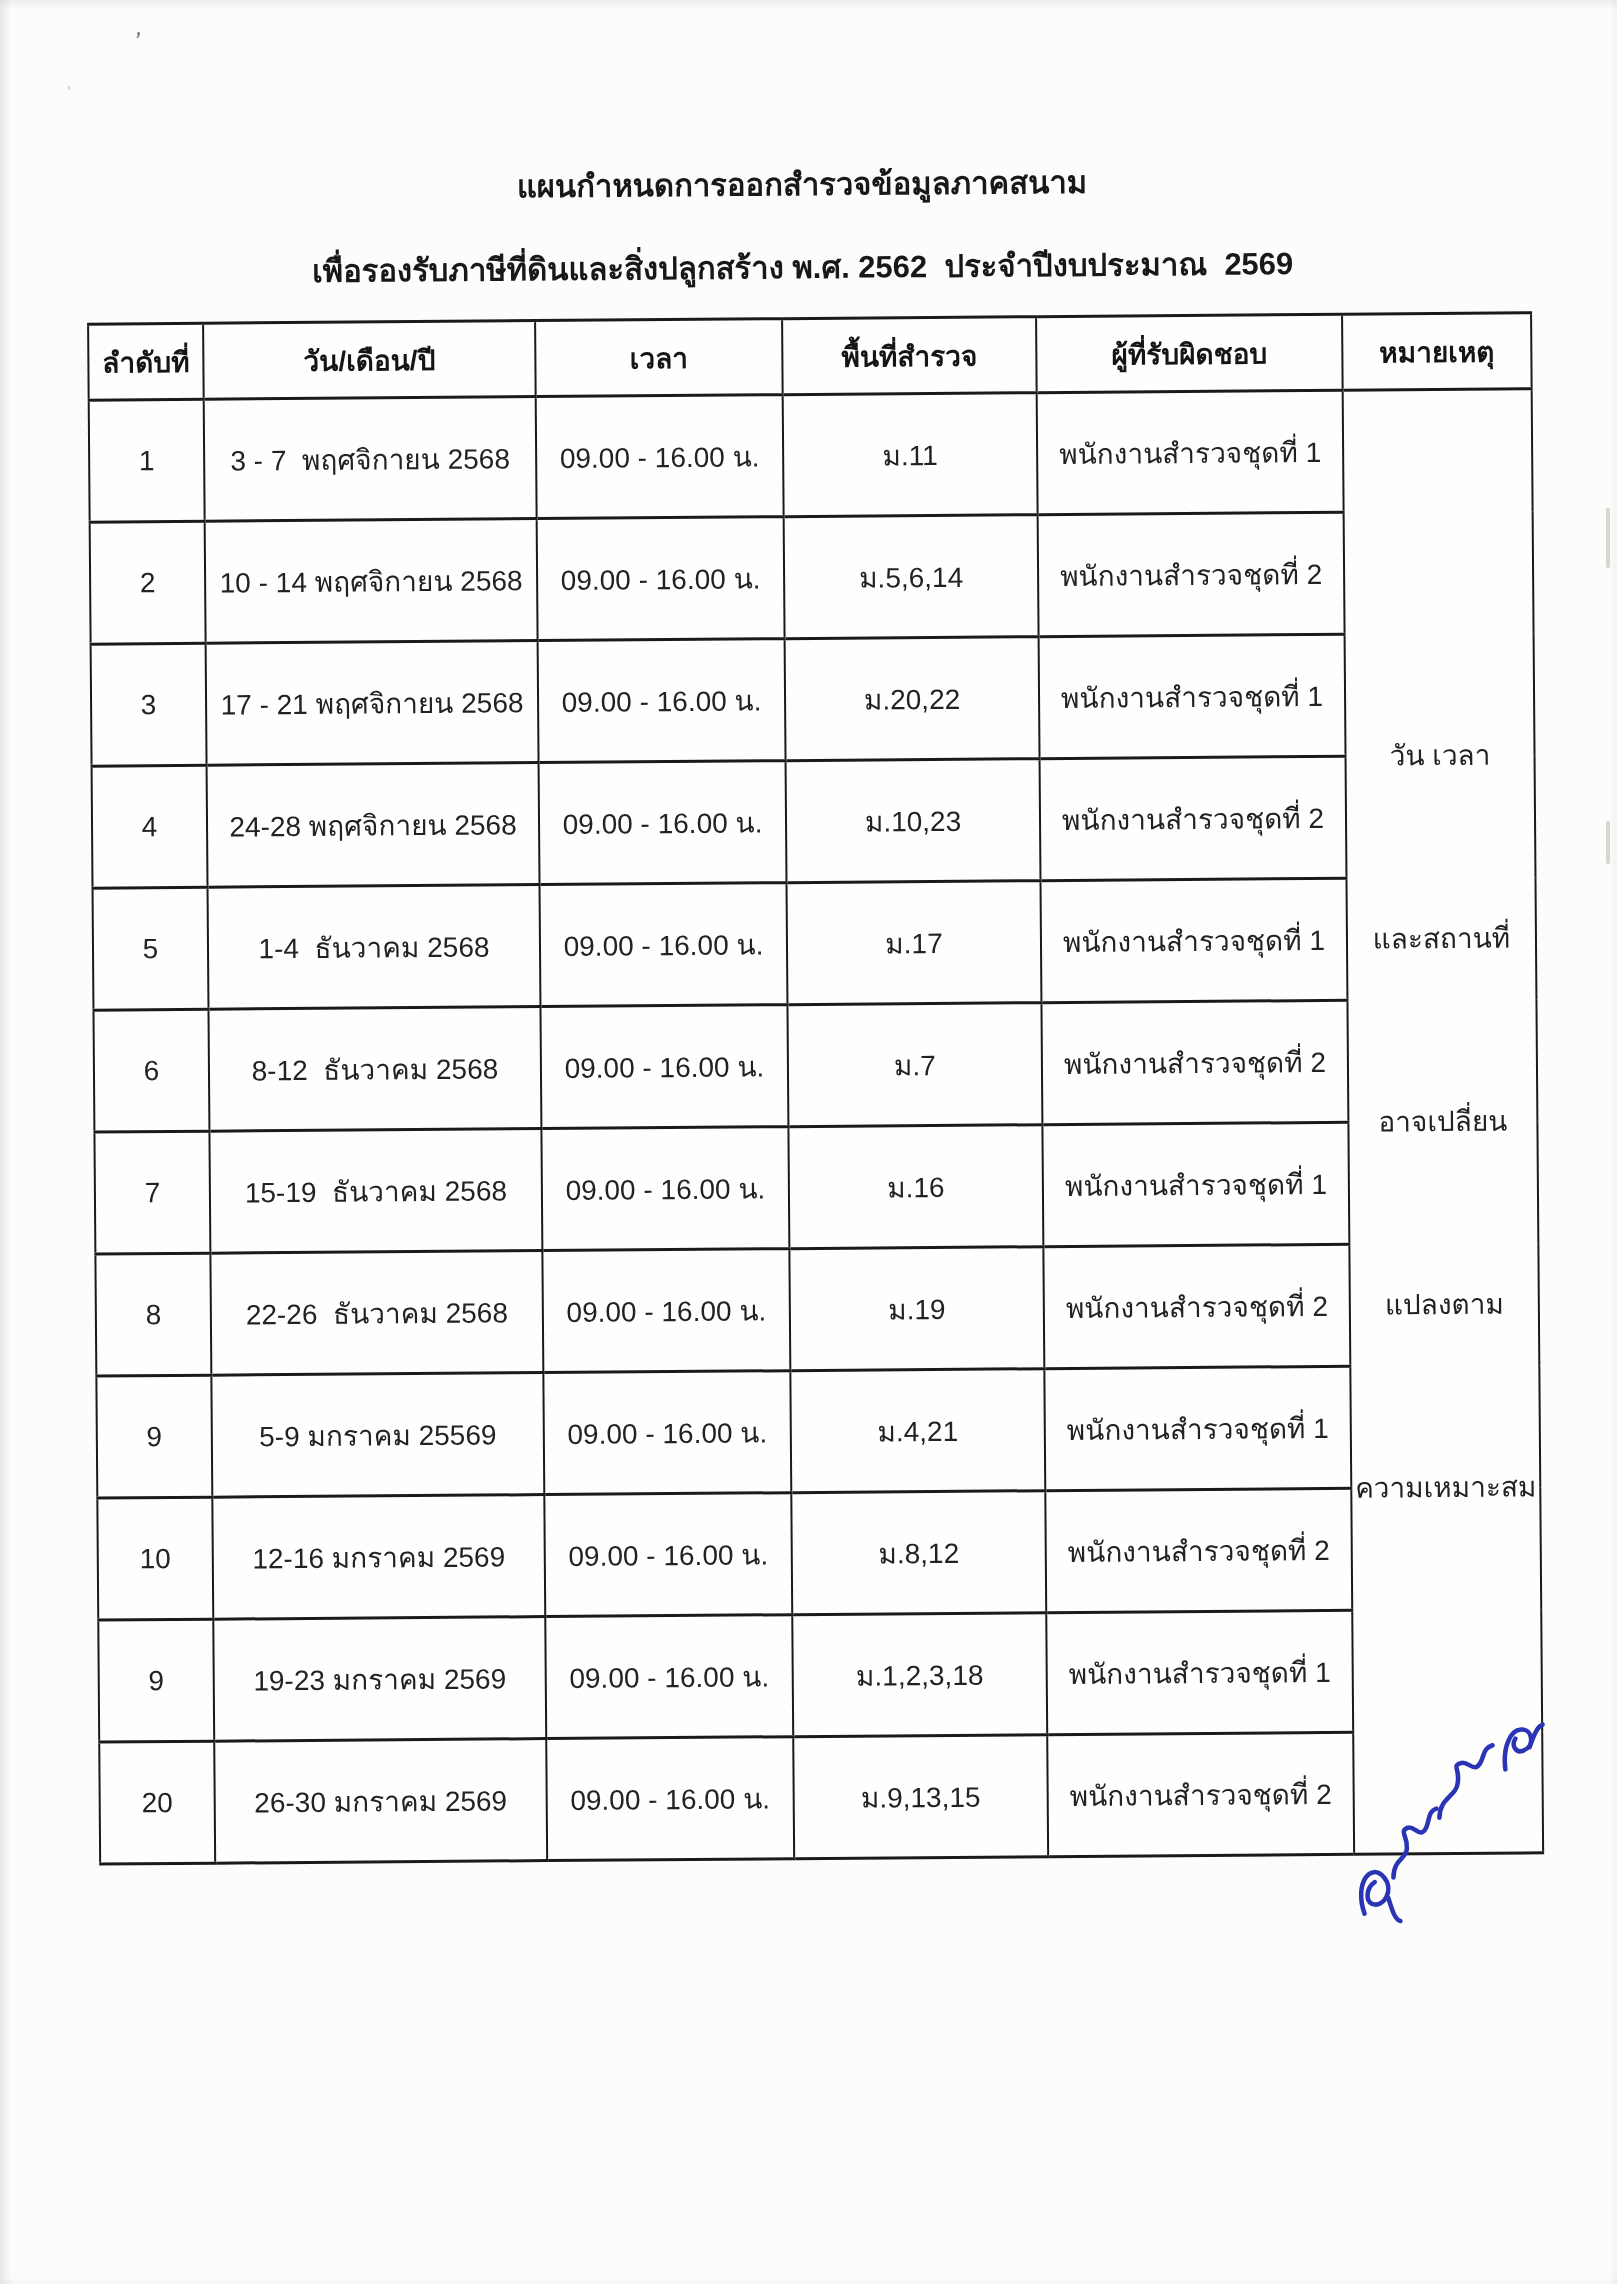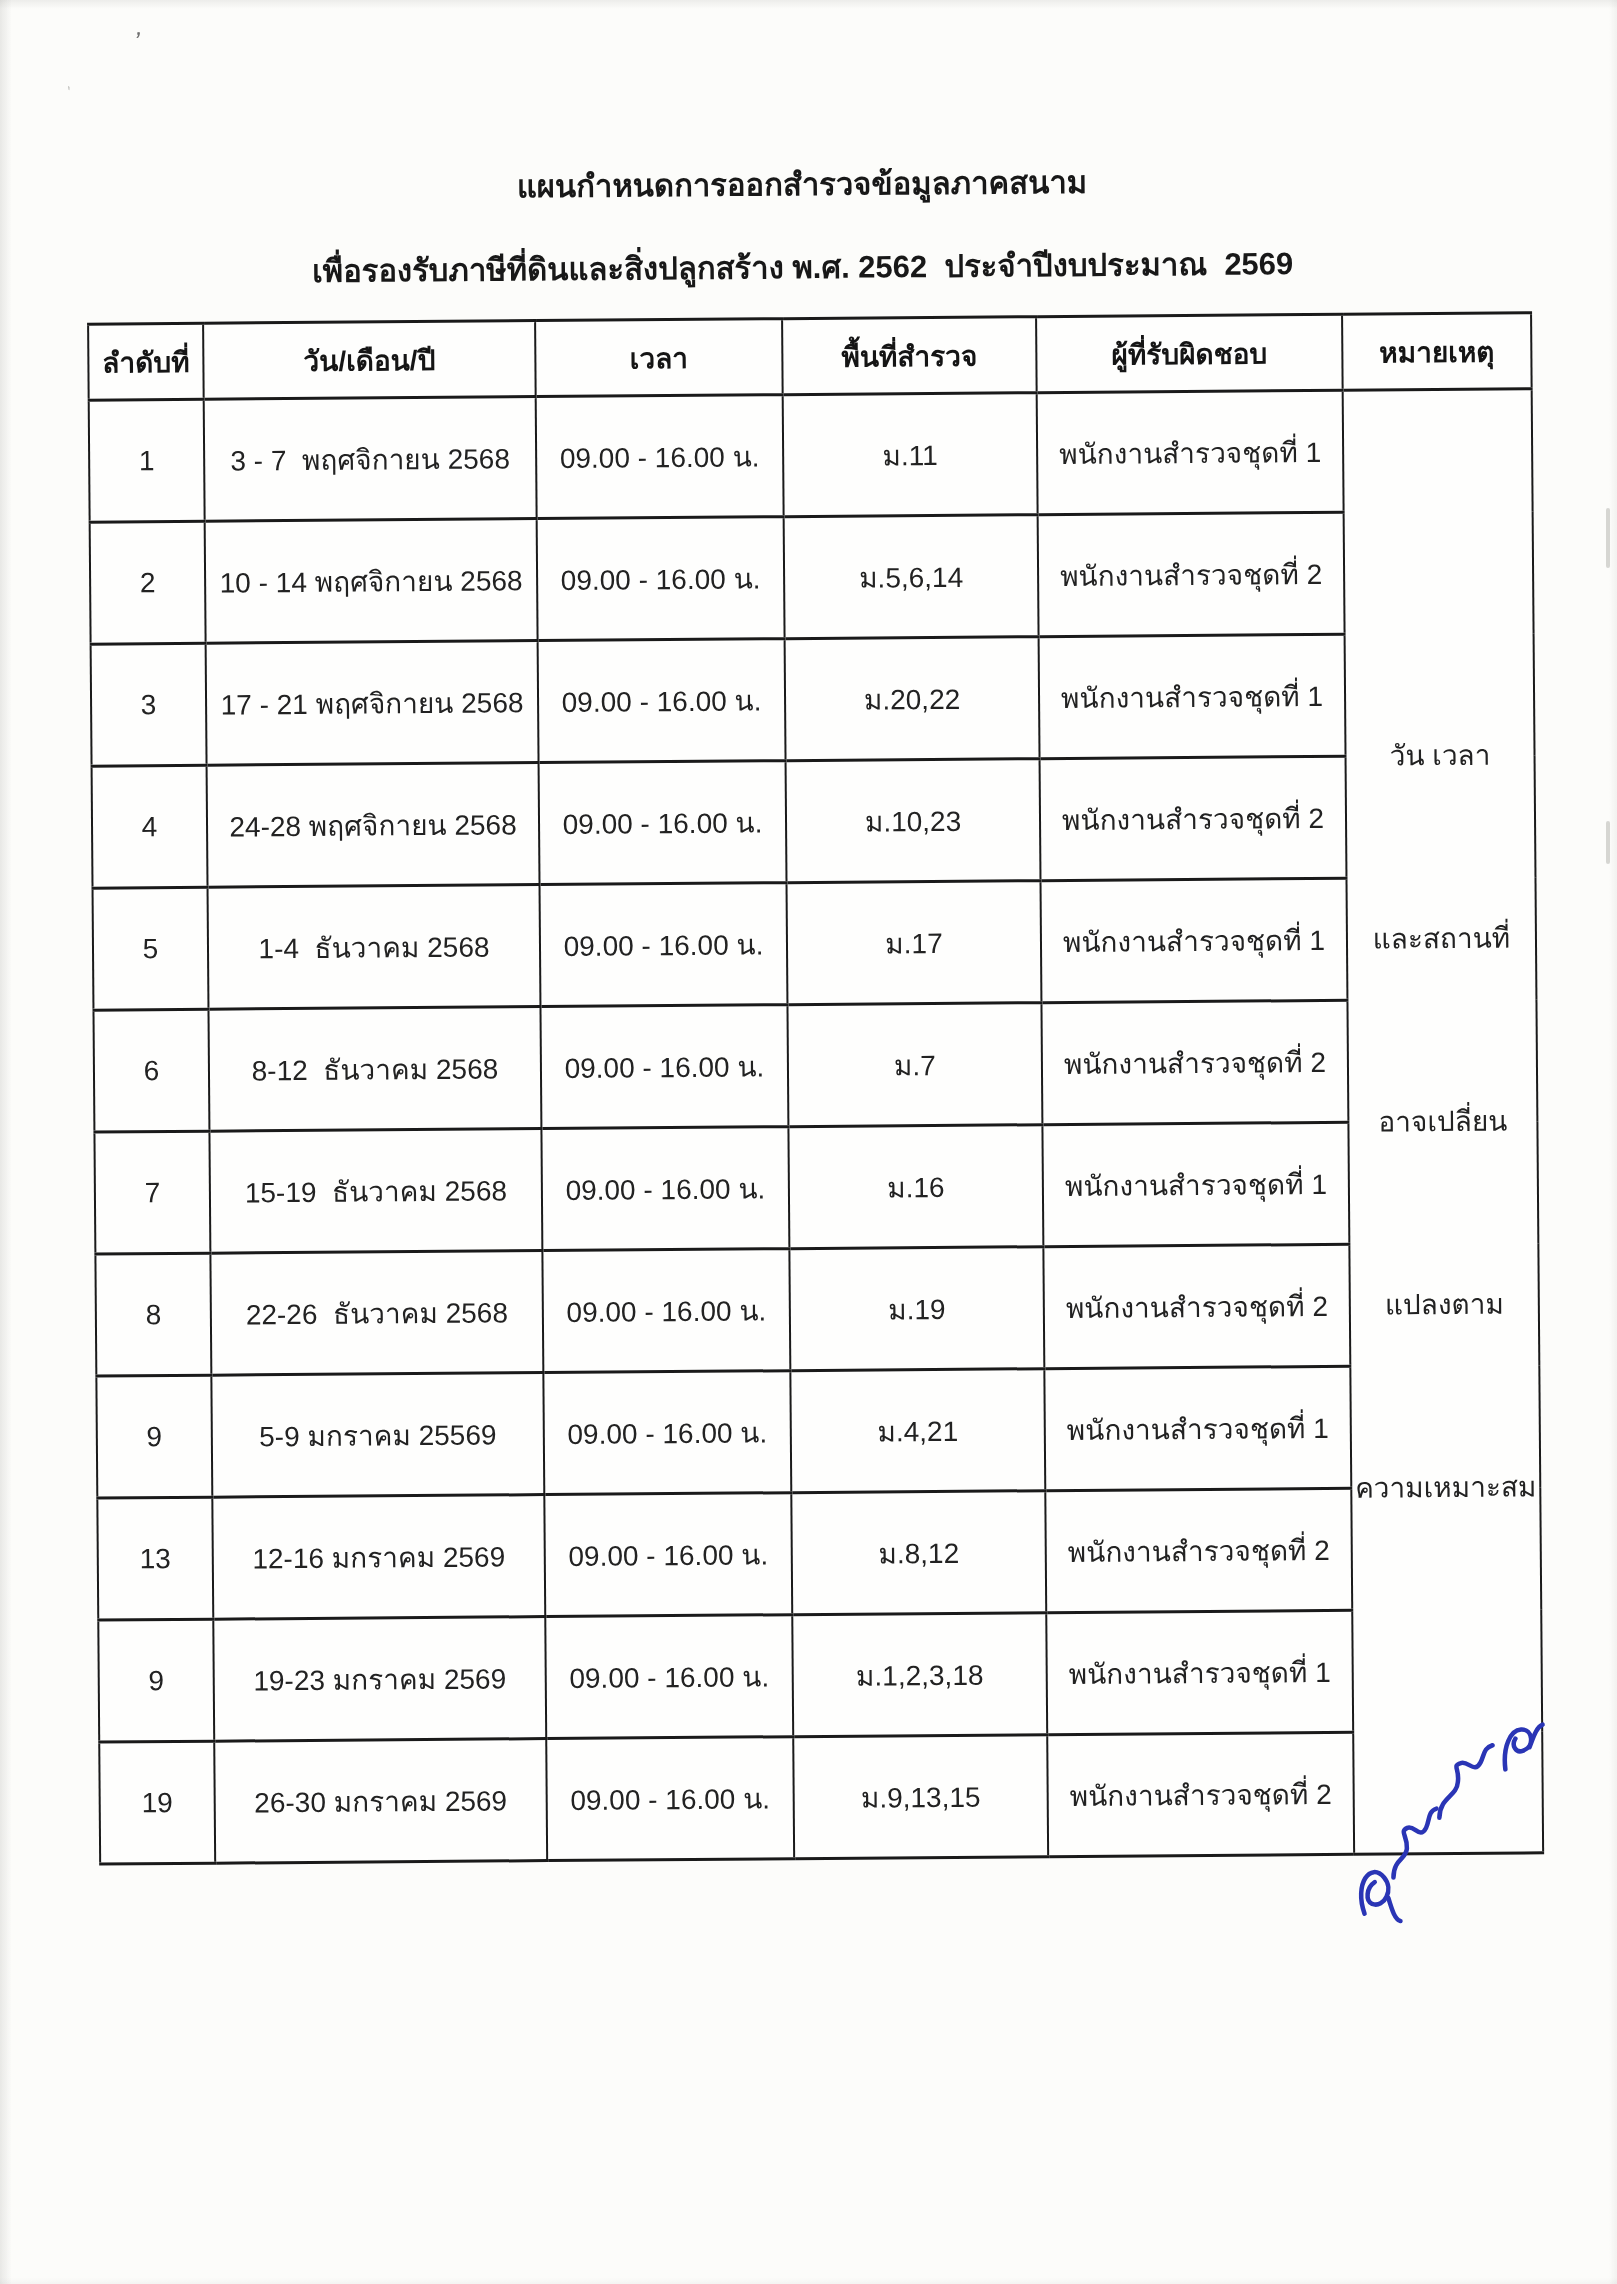--- a/index.html
+++ b/index.html
@@ -161,35 +161,35 @@
         <td class="c-resp">พนักงานสำรวจชุดที่ 2</td>
       </tr>
       <tr>
         <td class="c-no">9</td>
         <td class="c-date">5-9 มกราคม 25569</td>
         <td class="c-time">09.00 - 16.00 น.</td>
         <td class="c-area">ม.4,21</td>
         <td class="c-resp">พนักงานสำรวจชุดที่ 1</td>
       </tr>
       <tr>
-        <td class="c-no">13</td>
+        <td class="c-no">10</td>
         <td class="c-date">12-16 มกราคม 2569</td>
         <td class="c-time">09.00 - 16.00 น.</td>
         <td class="c-area">ม.8,12</td>
         <td class="c-resp">พนักงานสำรวจชุดที่ 2</td>
       </tr>
       <tr>
         <td class="c-no">9</td>
         <td class="c-date">19-23 มกราคม 2569</td>
         <td class="c-time">09.00 - 16.00 น.</td>
         <td class="c-area">ม.1,2,3,18</td>
         <td class="c-resp">พนักงานสำรวจชุดที่ 1</td>
       </tr>
       <tr>
-        <td class="c-no">19</td>
+        <td class="c-no">20</td>
         <td class="c-date">26-30 มกราคม 2569</td>
         <td class="c-time">09.00 - 16.00 น.</td>
         <td class="c-area">ม.9,13,15</td>
         <td class="c-resp">พนักงานสำรวจชุดที่ 2</td>
       </tr>
     </tbody>
   </table>
 
   <div class="signature-wrap">
     <svg width="276" height="105" viewBox="0 0 424 162" fill="none" stroke="#2a35b5" stroke-width="7" stroke-linecap="round" stroke-linejoin="round">

